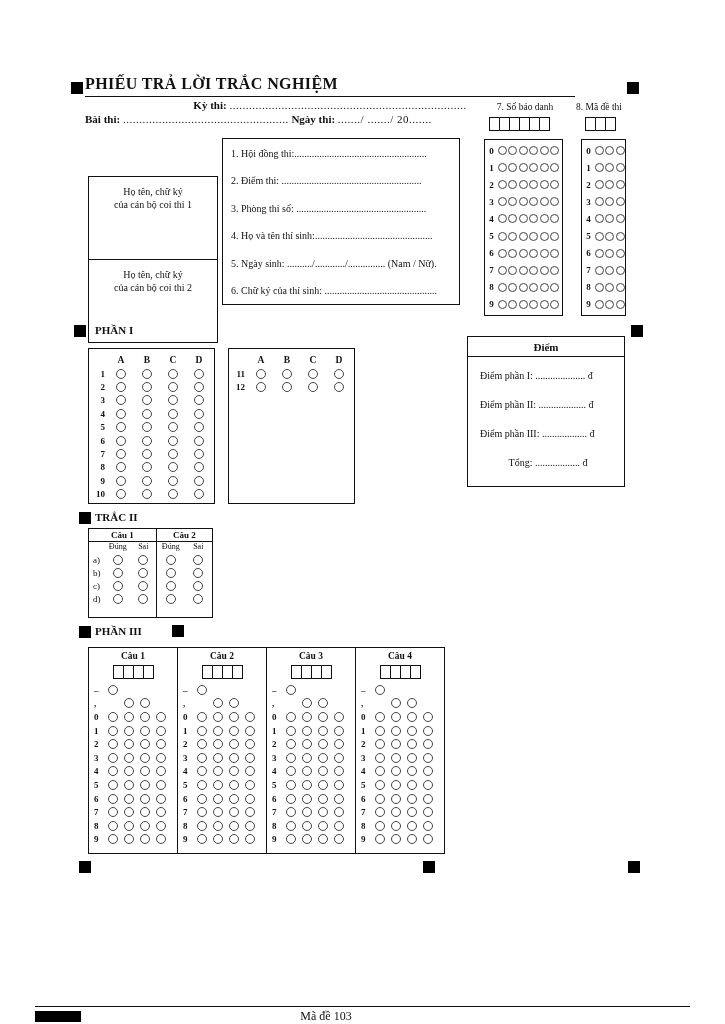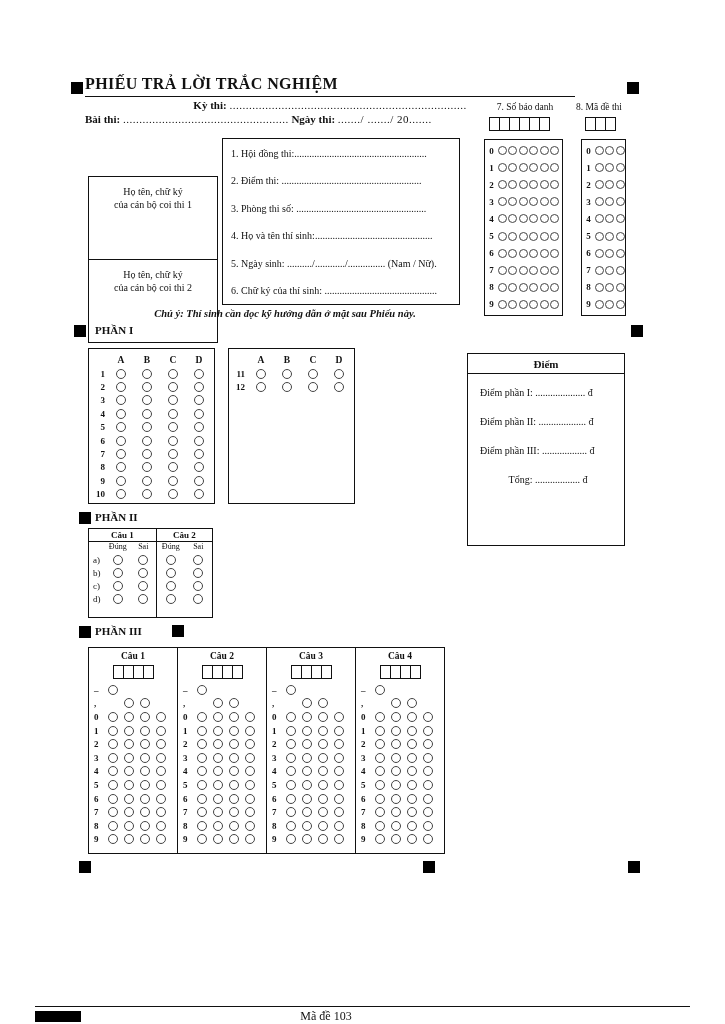--- a/index.html
+++ b/index.html
@@ -55,21 +55,21 @@
 
   .p1-grid{position:absolute;border:1px solid #111;width:127px;height:156px;padding:3px 0 0 2px;}
   #p1-grid-1{top:348px;left:88px;}
   #p1-grid-2{top:348px;left:228px;}
   .p1-row{display:flex;align-items:center;height:13.4px;}
   .p1-head{height:15px;}
   .p1-num{width:17px;text-align:right;padding-right:3px;font-size:9px;font-weight:bold;flex:none;}
   .p1-cell{width:26px;display:flex;justify-content:center;flex:none;}
   .opt{font-weight:bold;font-size:9.5px;}
 
-  .diem-box{position:absolute;top:353px;left:467px;width:158px;height:193px;border:1px solid #111;}
+  .diem-box{position:absolute;top:336px;left:467px;width:158px;height:151px;border:1px solid #111;}
   .diem-head{height:20px;line-height:20px;text-align:center;font-weight:bold;font-size:11px;
              border-bottom:1px solid #111;}
   .diem-body{padding:13px 8px 8px 12px;display:flex;flex-direction:column;gap:18px;
              font-size:10px;white-space:nowrap;}
   .diem-total{text-align:center;}
 
   .p2-box{position:absolute;top:528px;left:88px;width:125px;height:90px;border:1px solid #111;display:flex;}
   .p2-col{display:flex;flex-direction:column;}
   .p2-col.first{width:68px;border-right:1px solid #111;}
   .p2-col.second{width:55px;}
@@ -307,21 +307,20 @@
 
   <div class="info-box">
     <div>1. Hội đồng thi:.....................................................</div>
     <div>2. Điểm thi: ........................................................</div>
     <div>3. Phòng thi số: ....................................................</div>
     <div>4. Họ và tên thí sinh:...............................................</div>
     <div>5. Ngày sinh: ........../............/............... (Nam / Nữ).</div>
     <div>6. Chữ ký của thí sinh: .............................................</div>
   </div>
 
-  <div class="note">Chú ý: Thí sinh cần đọc kỹ hướng dẫn ở mặt sau Phiếu này.</div>
 
   <div class="sec-label" style="top:324px;left:95px">PHẦN I</div>
   <div class="p1-grid" id="p1-grid-1">
       <div class="p1-row p1-head">
         <span class="p1-num"></span>
         <span class="p1-cell opt">A</span>
         <span class="p1-cell opt">B</span>
         <span class="p1-cell opt">C</span>
         <span class="p1-cell opt">D</span>
       </div>
@@ -519,21 +518,21 @@
   <div class="diem-box">
     <div class="diem-head">Điểm</div>
     <div class="diem-body">
       <div>Điểm phần I: .................... đ</div>
       <div>Điểm phần II: ................... đ</div>
       <div>Điểm phần III: .................. đ</div>
       <div class="diem-total">Tổng: .................. đ</div>
     </div>
   </div>
 
-  <div class="sec-label" style="top:511px;left:95px">PHẦN II</div>
+  <div class="sec-label" style="top:511px;left:95px">TRẮC II</div>
   <div class="p2-box" id="p2-box">
       <div class="p2-col first">
         <div class="p2-head">Câu 1</div>
         <div class="p2-row p2-sub">
           <span class="p2-lab"></span>
           <span class="p2-cell subl">Đúng</span>
           <span class="p2-cell subl">Sai</span>
         </div>
         <div class="p2-row">
           <span class="p2-lab">a)</span>

